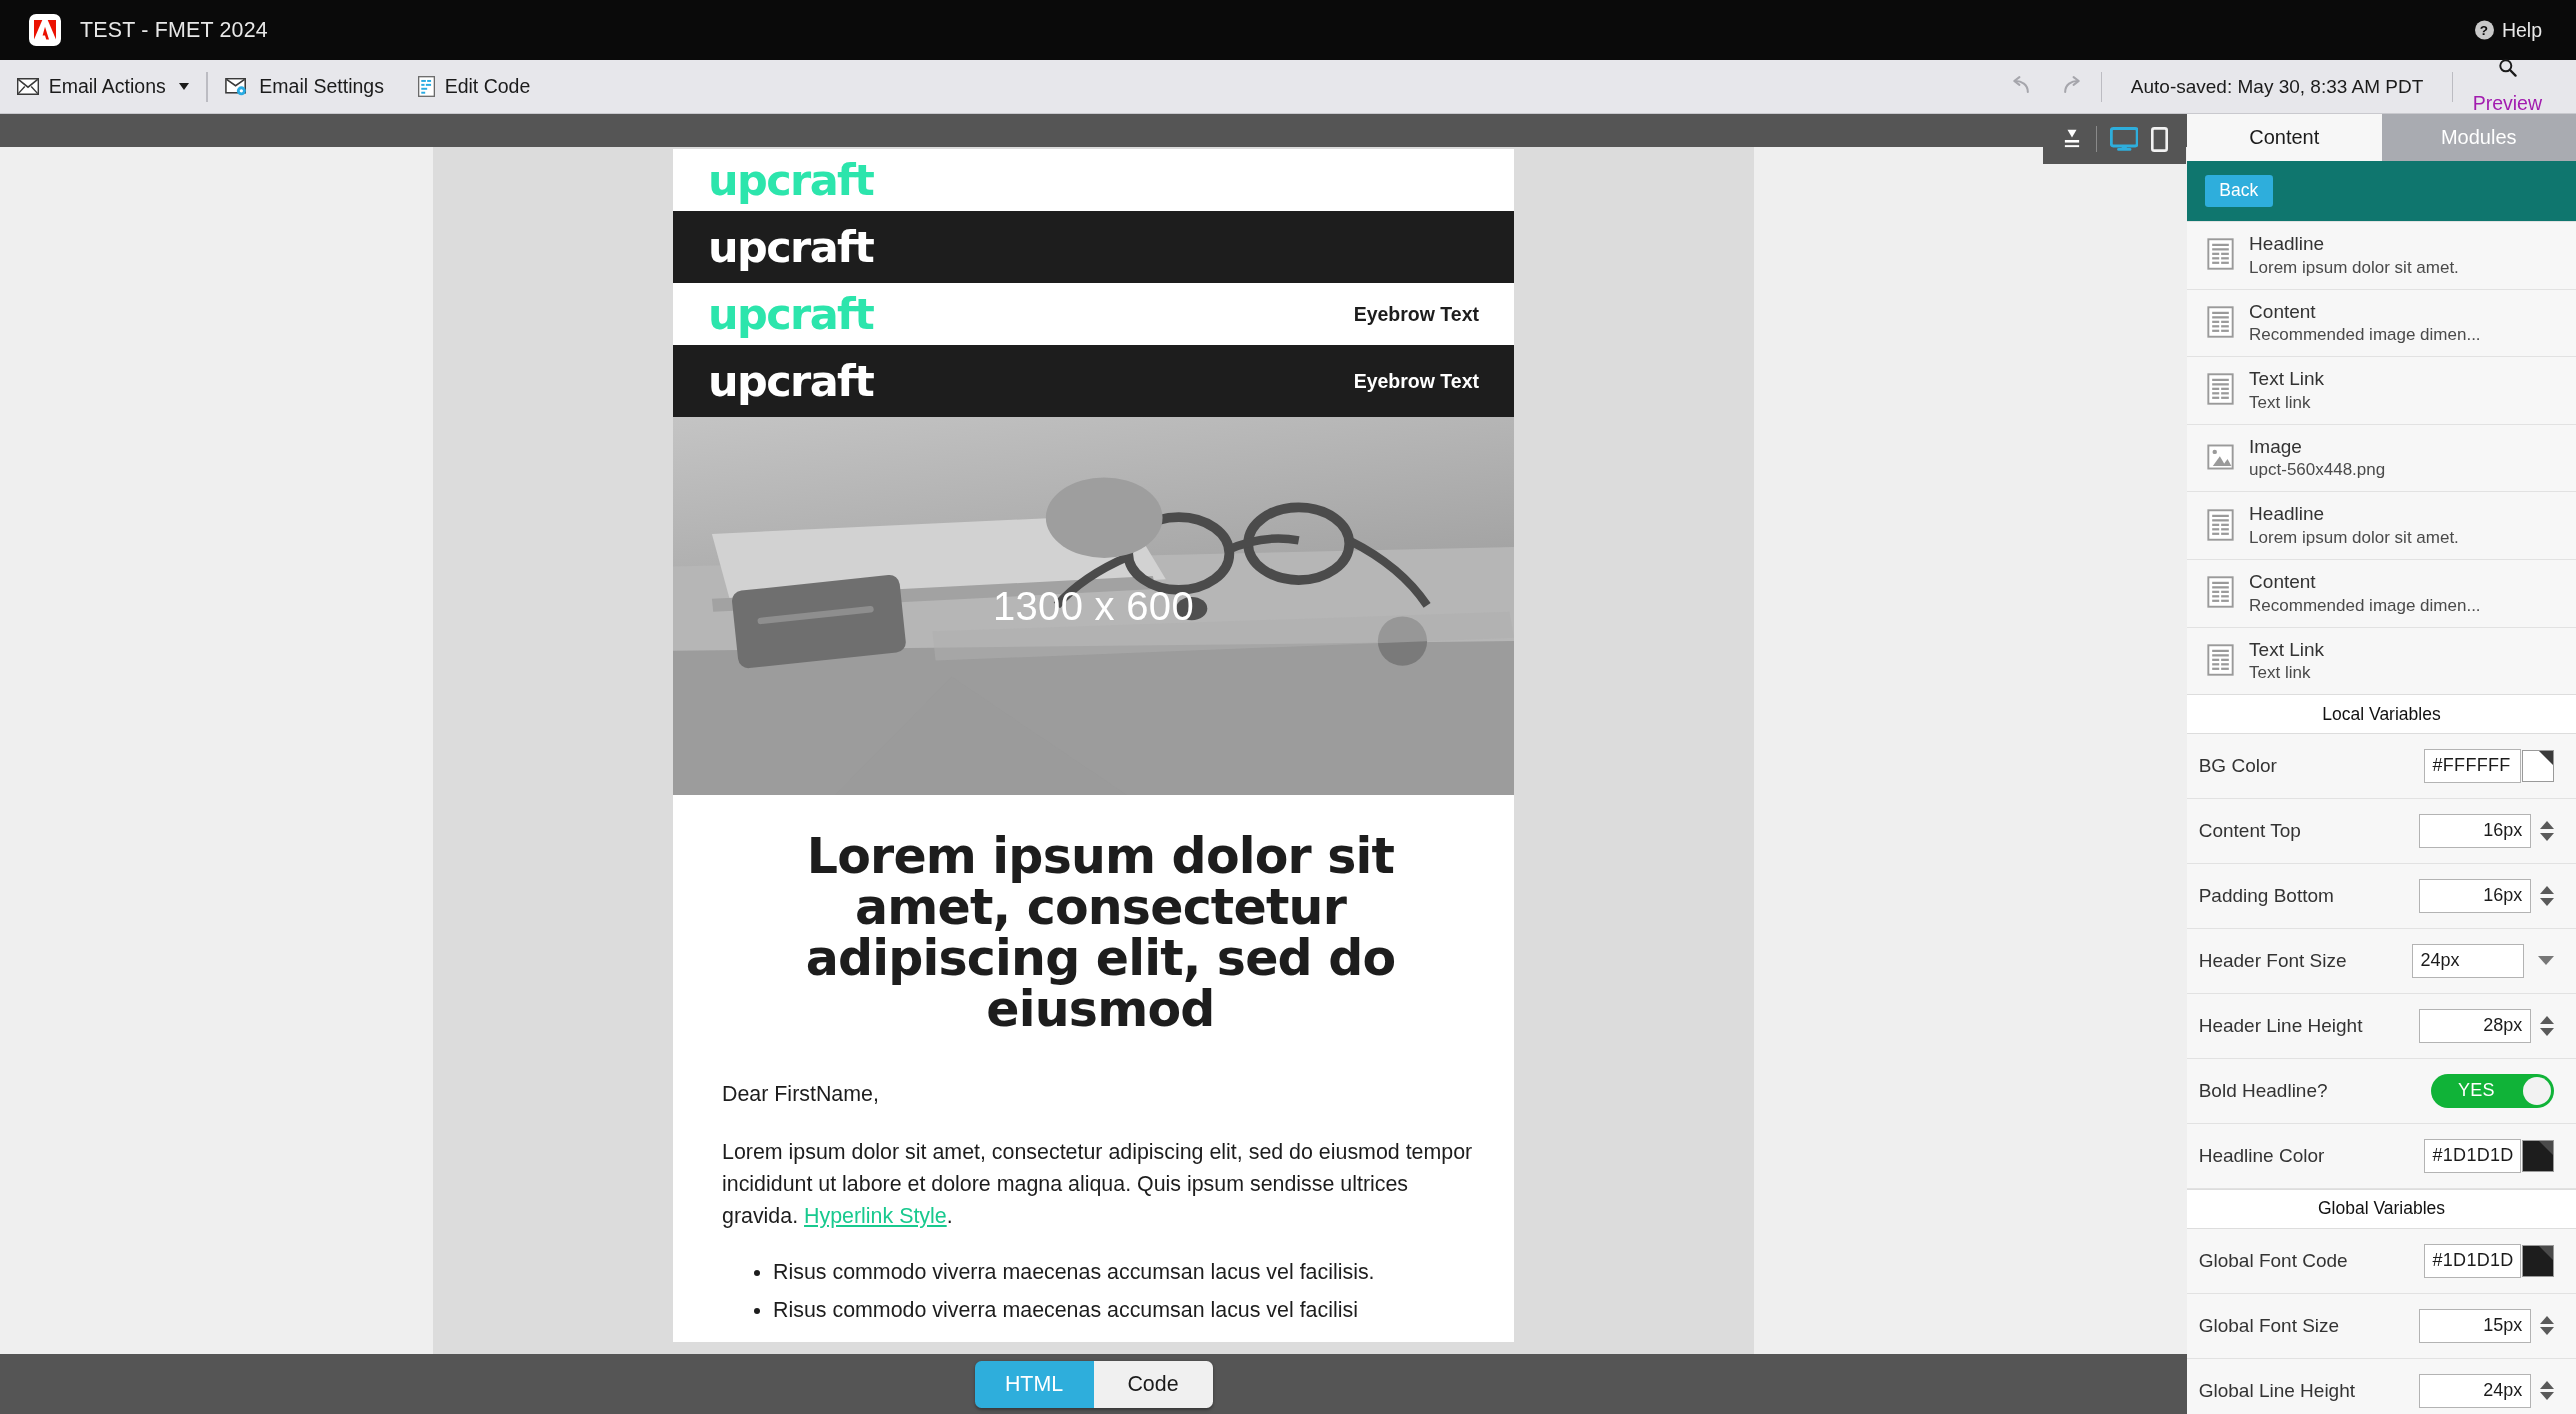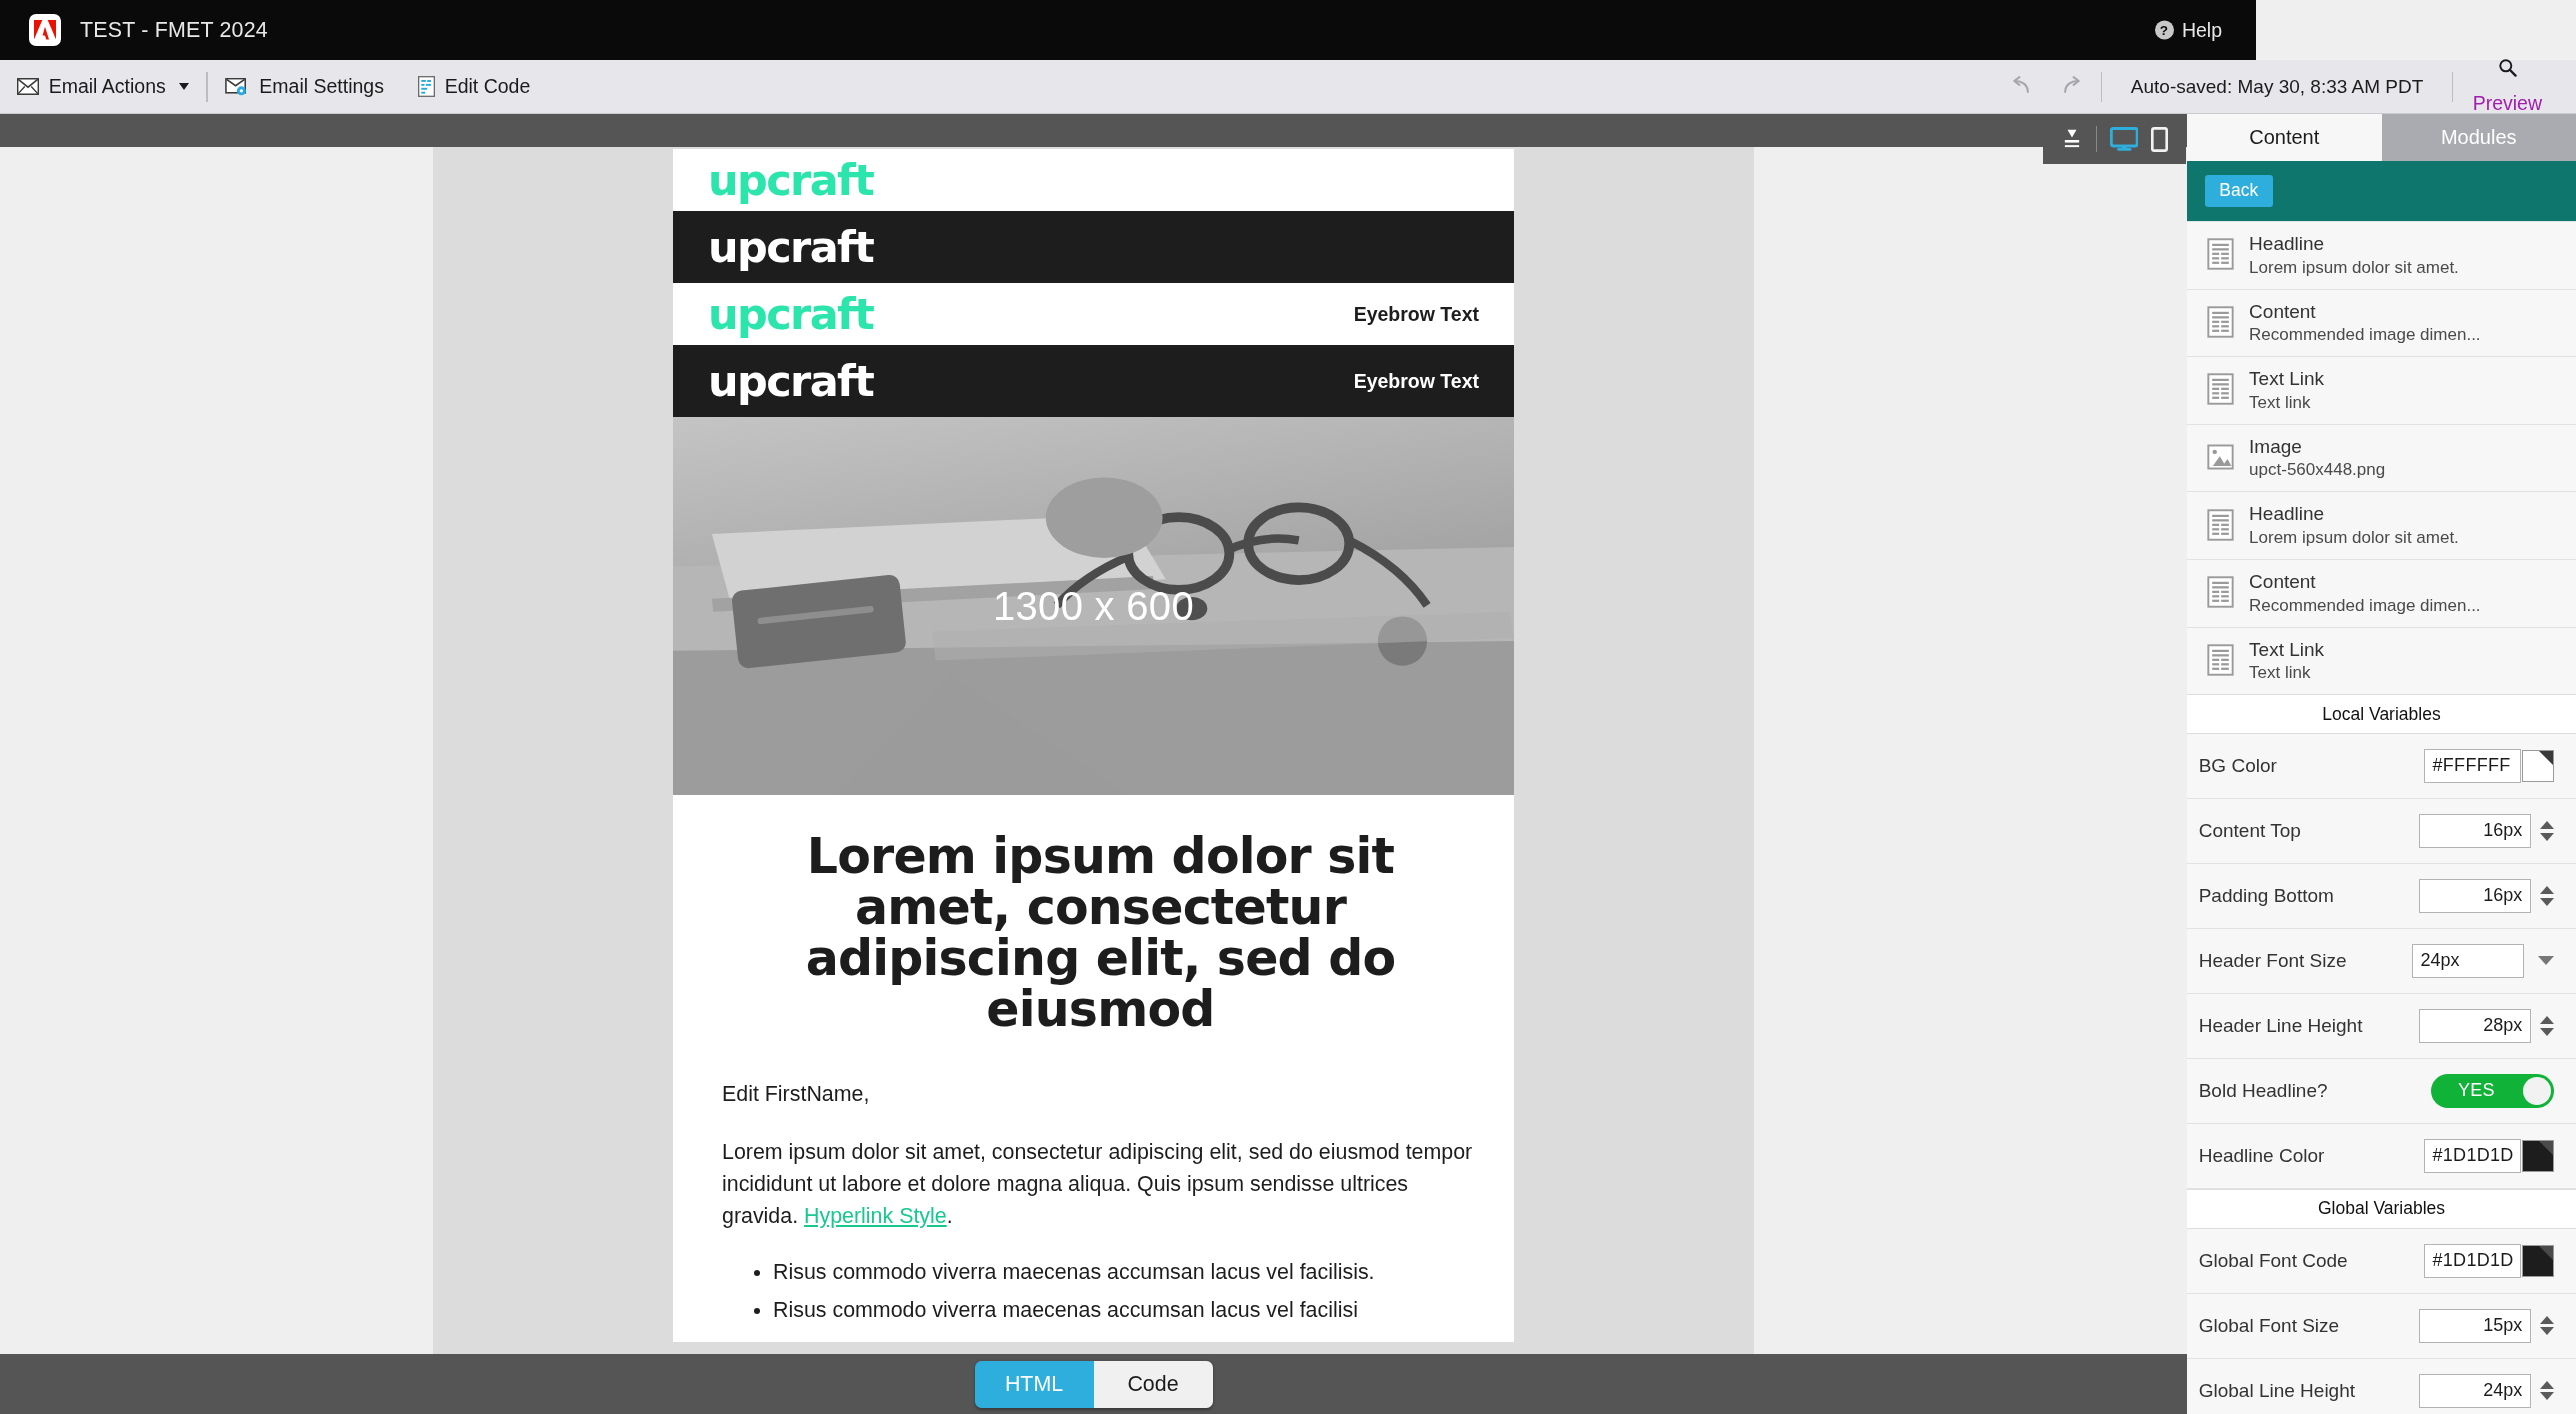--- a/index.html
+++ b/index.html
@@ -5,21 +5,21 @@
   * { box-sizing: border-box; margin: 0; padding: 0; }
   html, body {
     width: 2576px; height: 1414px;
     font-family: "Liberation Sans", sans-serif;
     background: #EFEFEF;
     overflow: hidden;
   }
 
   
   #topbar {
-    position: absolute; left: 0; top: 0; width: 2256px; height: 60px;
+    position: absolute; left: 0; top: 0; width: 2576px; height: 60px;
     background: #0A0A0A; display: flex; align-items: center;
   }
   #brand-group { display: flex; align-items: center; margin-left: 28.5px; }
   .adobe-logo {
     width: 32px; height: 32px; background: #FFFFFF; border-radius: 7.1px;
     display: flex; align-items: center; justify-content: center;
   }
   .adobe-logo svg { display:block; }
   #app-title {
     color: #E8E8E8; font-size: 21.4px; margin-left: 19.5px; letter-spacing: 0.2px;
@@ -403,21 +403,21 @@
       <ellipse cx="665" cy="155" rx="90" ry="62" fill="#9E9E9E"></ellipse>
       <circle cx="1125" cy="345" r="38" fill="#7A7A7A"></circle>
       <polygon points="400,330 1290,300 1297,340 405,375" fill="#AFAFAF" opacity=".55"></polygon>
       <path d="M430 400 L700 582 L250 582 Z" fill="#9A9A9A" opacity=".5"></path>
     </svg>
     <div id="hero-label">1300 x 600</div>
   </div>
 
   <div id="email-body">
     <div id="email-headline">Lorem ipsum dolor sit amet, consectetur adipiscing elit, sed do eiusmod</div>
-    <div class="body-p">Edit FirstName,</div>
+    <div class="body-p">Dear FirstName,</div>
     <div class="body-p tight">
       <span>Lorem ipsum dolor sit amet, consectetur adipiscing elit, sed do eiusmod tempor incididunt ut labore et dolore magna aliqua. Quis ipsum sendisse ultrices gravida. </span><a id="hyperlink" href="#">Hyperlink Style</a><span>.</span>
     </div>
     <ul id="email-list">
       <li>Risus commodo viverra maecenas accumsan lacus vel facilisis.</li>
       <li>Risus commodo viverra maecenas accumsan lacus vel facilisi</li>
     </ul>
   </div>
 </div>
 

